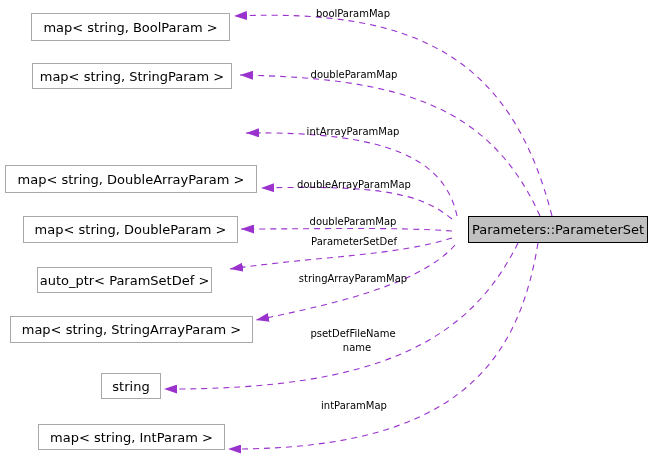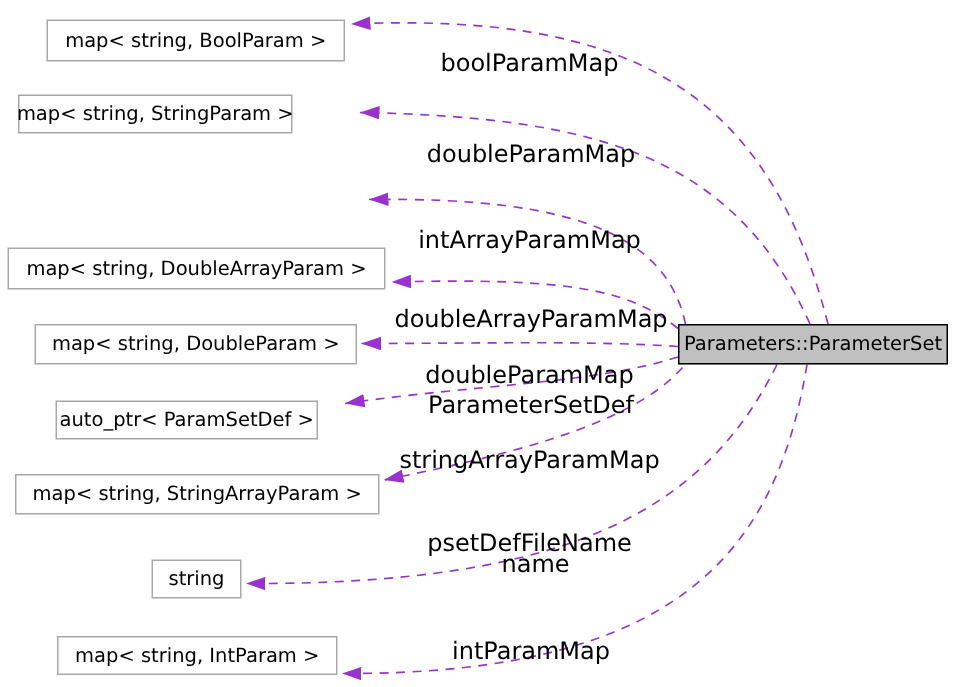--- a/index.html
+++ b/index.html
@@ -50,24 +50,23 @@
     white-space:nowrap;
     line-height:1;
   }
   .node.main{
     background:var(--main-fill);
     border:1.4px solid var(--main-border);
   }
   .edge-label{
     position:absolute;
     transform:translateX(-50%);
-    font-size:16px;
+    font-size:10px;
     line-height:16px;
     white-space:nowrap;
-    margin-top:28px;
   }
 </style>
 </head>
 <body>
 
 <div class="diagram">
 
   <svg class="edges" viewBox="0 0 653 458" xmlns="http://www.w3.org/2000/svg">
     <defs>
       <marker id="arrowhead" markerWidth="13" markerHeight="9" refX="13" refY="4.5" orient="auto" markerUnits="userSpaceOnUse">
@@ -79,29 +78,29 @@
     <path class="edge" d="M 457,216 C 445,160 390,131 246,133" marker-end="url(#arrowhead)"></path>
     <path class="edge" d="M 452,219 C 420,193 380,185 261,188" marker-end="url(#arrowhead)"></path>
     <path class="edge" d="M 452,231 C 395,227 320,229 241,229" marker-end="url(#arrowhead)"></path>
     <path class="edge" d="M 452,238 C 395,256 320,256 230,269" marker-end="url(#arrowhead)"></path>
     <path class="edge" d="M 455,245 C 420,285 330,305 256,320" marker-end="url(#arrowhead)"></path>
     <path class="edge" d="M 518,243 C 470,340 380,390 164,389" marker-end="url(#arrowhead)"></path>
     <path class="edge" d="M 538,243 C 518,365 455,450 228,449" marker-end="url(#arrowhead)"></path>
   </svg>
 
   <div class="node" style="left:31px;top:13px;width:199px;height:28px">map&lt; string, BoolParam &gt;</div>
-  <div class="node" style="left:12px;top:63px;width:183px;height:26px">map&lt; string, StringParam &gt;</div>
+  <div class="node" style="left:32px;top:63px;width:200px;height:26px">map&lt; string, StringParam &gt;</div>
   <div class="node" style="left:5px;top:165px;width:252px;height:28px">map&lt; string, DoubleArrayParam &gt;</div>
   <div class="node" style="left:23px;top:216px;width:215px;height:27px">map&lt; string, DoubleParam &gt;</div>
   <div class="node" style="left:37px;top:267px;width:175px;height:26px">auto_ptr&lt; ParamSetDef &gt;</div>
   <div class="node" style="left:10px;top:316px;width:243px;height:27px">map&lt; string, StringArrayParam &gt;</div>
   <div class="node" style="left:101px;top:373px;width:60px;height:26px">string</div>
   <div class="node" style="left:38px;top:424px;width:187px;height:26px">map&lt; string, IntParam &gt;</div>
 
-  <div class="node main" style="left:452px;top:216px;width:180px;height:27px">Parameters::ParameterSet</div>
+  <div class="node main" style="left:468px;top:216px;width:180px;height:27px">Parameters::ParameterSet</div>
 
   <div class="edge-label" style="left:353px;top:6px">boolParamMap</div>
   <div class="edge-label" style="left:354px;top:67px">doubleParamMap</div>
   <div class="edge-label" style="left:353px;top:124px">intArrayParamMap</div>
   <div class="edge-label" style="left:354px;top:177px">doubleArrayParamMap</div>
   <div class="edge-label" style="left:353px;top:214px">doubleParamMap</div>
   <div class="edge-label" style="left:354px;top:234px">ParameterSetDef</div>
   <div class="edge-label" style="left:353px;top:271px">stringArrayParamMap</div>
   <div class="edge-label" style="left:353px;top:326px">psetDefFileName</div>
   <div class="edge-label" style="left:357px;top:340px">name</div>

